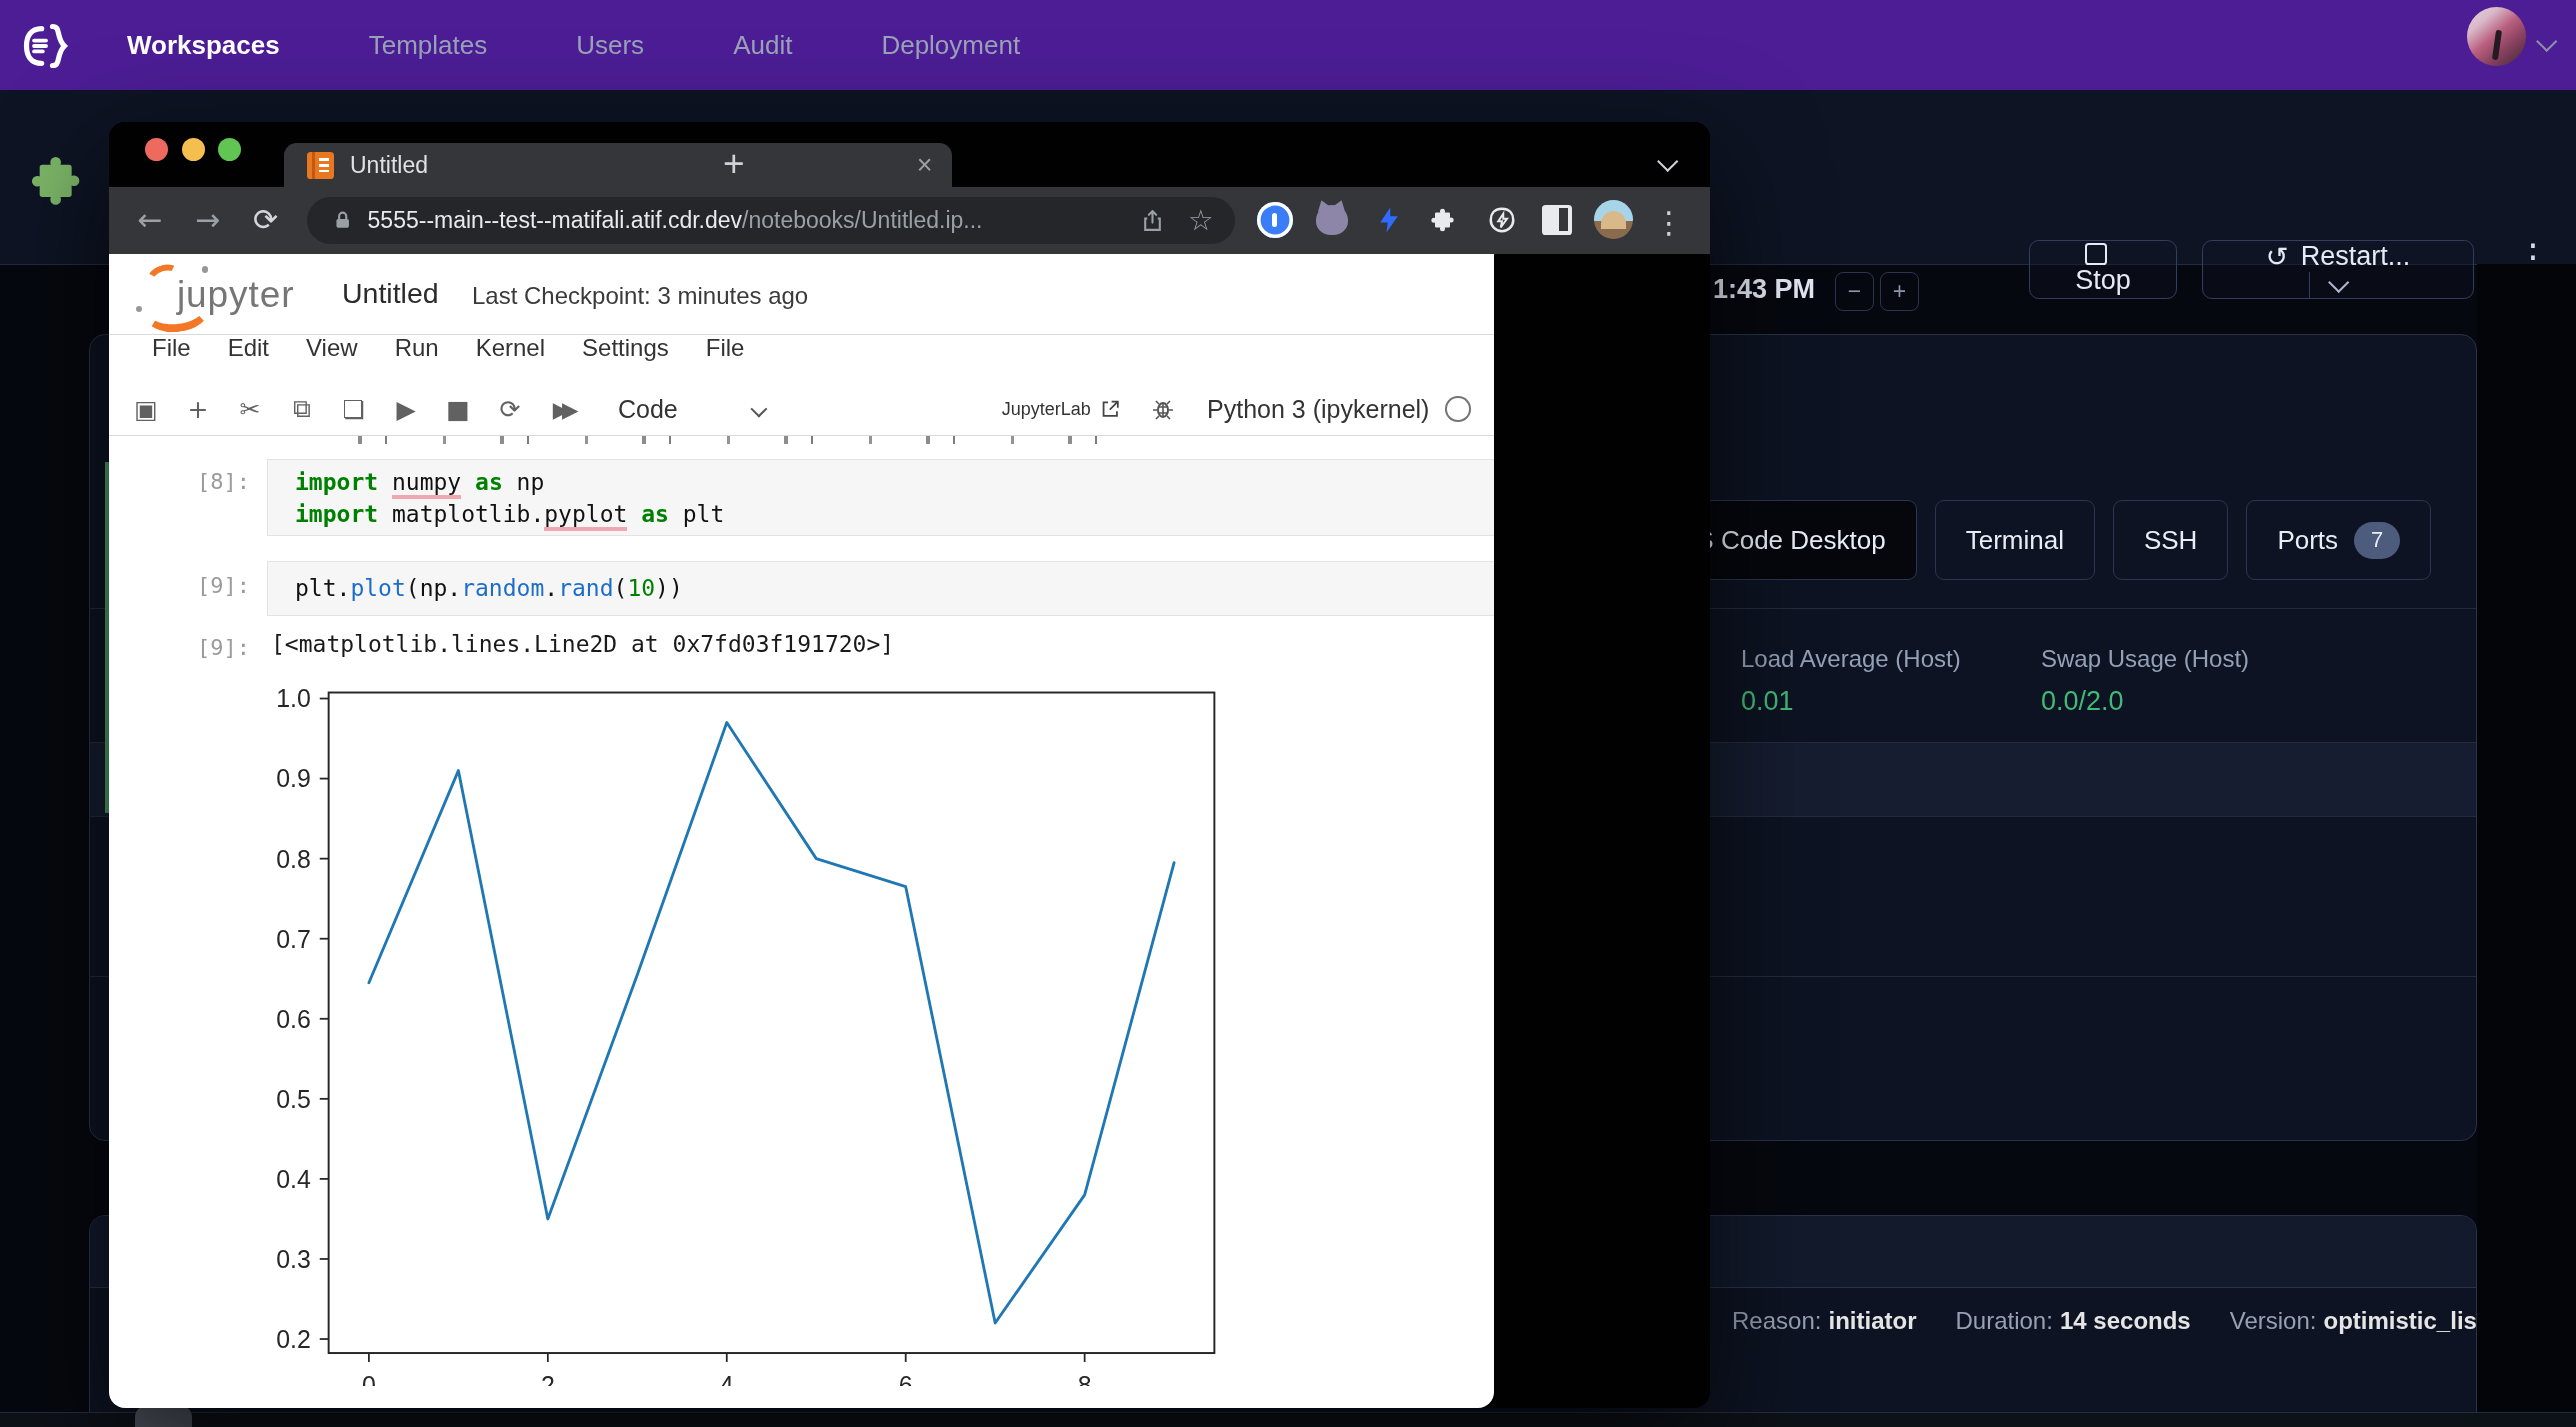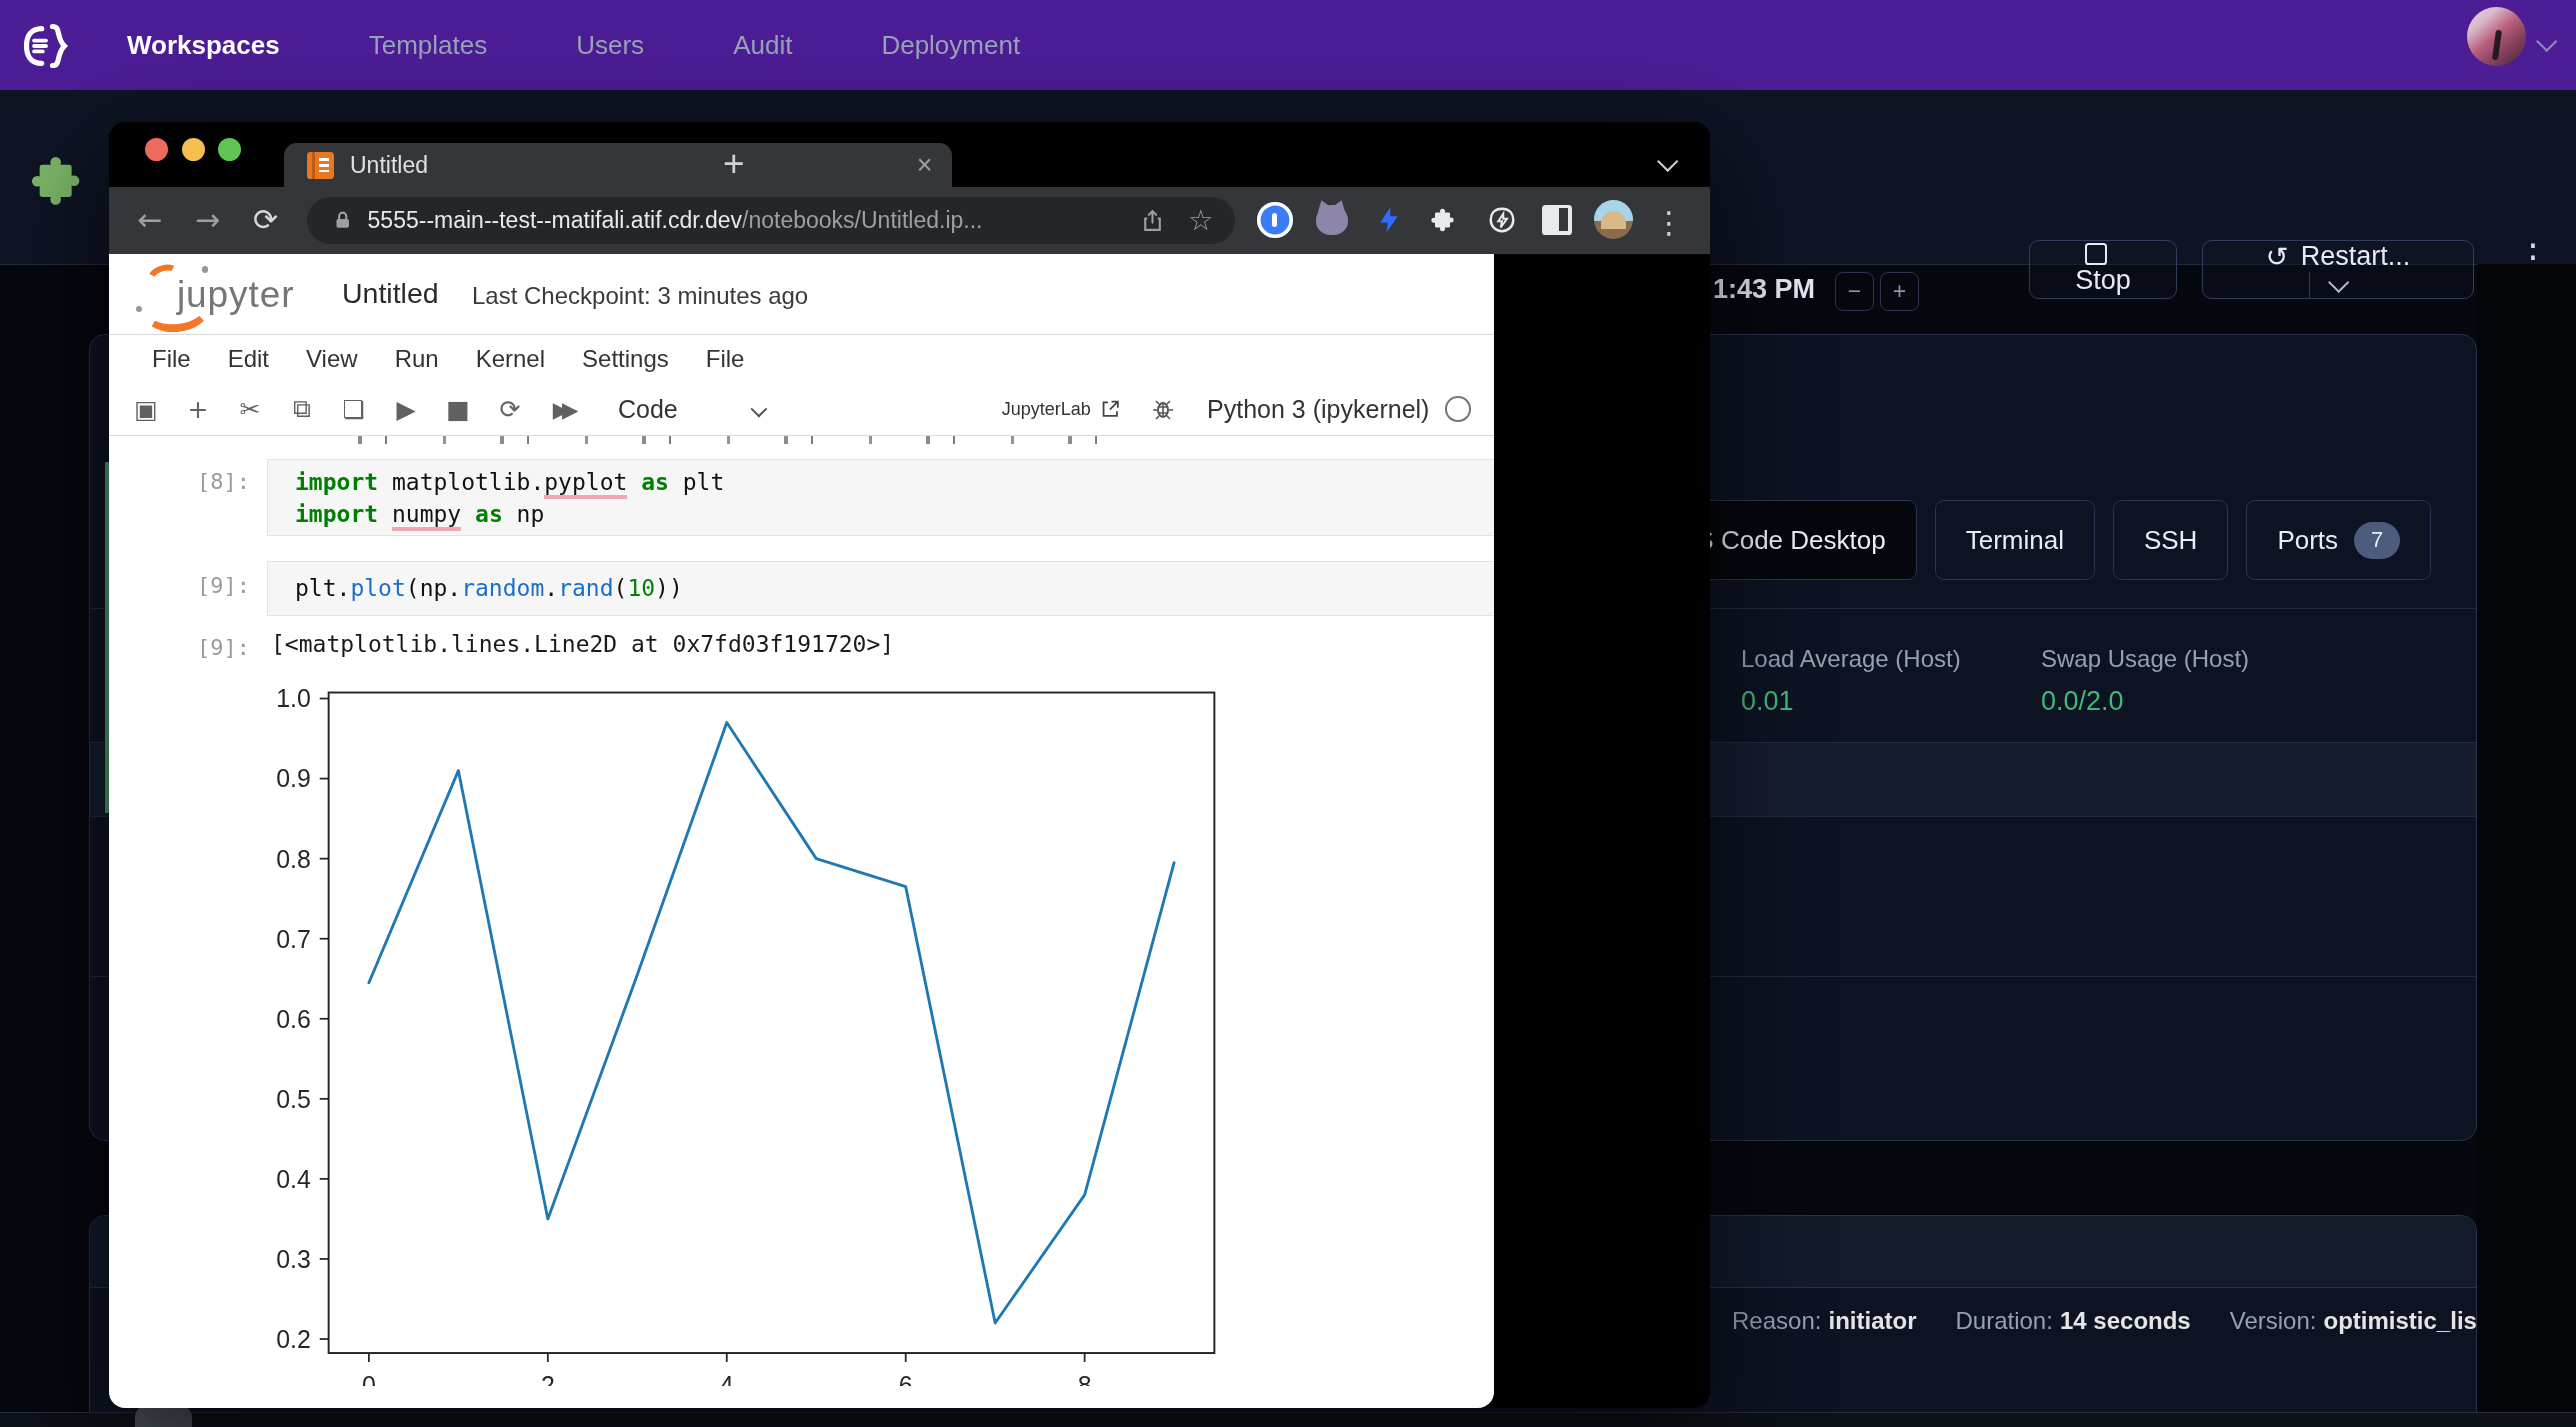--- a/index.html
+++ b/index.html
@@ -118,21 +118,21 @@
   #jlogo-text{position:absolute;left:46px;top:12.5px;font-size:37px;color:#767677;letter-spacing:0.9px;}
   .moon{position:absolute;border:6.2px solid transparent;border-radius:50%;}
   #moon-top{left:16px;top:3.6px;width:23px;height:14.2px;border-top-color:#f37726;transform:rotate(-18deg);}
   #moon-bottom{left:12.5px;top:30px;width:53px;height:27px;border-bottom-color:#f37726;border-bottom-width:8px;transform:rotate(-6deg);}
   .jdot{position:absolute;width:6.2px;height:6.2px;border-radius:50%;background:#989798;}
   #jdot1{left:71px;top:5.3px;}
   #jdot2{left:5.3px;top:45px;}
   #jtitle{position:absolute;left:233px;top:23px;font-size:28.5px;color:#2b2b2b;}
   #jcheckpoint{position:absolute;left:363px;top:28px;font-size:24px;color:#3a3a3a;}
   #python-logo{position:absolute;left:1531px;top:9.8px;width:53px;height:55px;}
-  #jmenu{position:absolute;left:43px;top:80px;width:1424px;height:49px;display:flex;align-items:center;gap:37px;}
+  #jmenu{position:absolute;left:43px;top:80px;width:1424px;height:49px;display:flex;gap:37px;}
   .jmenu-item{font-size:24px;color:#333;cursor:pointer;}
   #trusted-btn{position:absolute;left:1493px;top:85px;border:1.8px solid #bdbdbd;border-radius:2.7px;color:#333;font-size:23px;
     padding:4.5px 12.5px;cursor:pointer;background:#fff;}
   #jtoolbar{position:absolute;left:0;top:129px;width:100%;height:52px;border-bottom:0.9px solid #d9d9d9;display:flex;align-items:center;}
   .jicon{font-family:"DejaVu Sans",sans-serif;font-size:25px;color:#616161;margin-left:22px;cursor:pointer;min-width:30px;text-align:center;}
   .jicon.small{font-size:21.4px;}
   #celltype-select{display:flex;align-items:center;margin-left:41px;cursor:pointer;}
   #celltype-label{font-size:25px;color:#333;}
   #celltype-chevron{margin-left:75px;width:9.8px;height:9.8px;border-right:2.2px solid #555;border-bottom:2.2px solid #555;transform:rotate(45deg);}
   #jtoolbar-right{position:absolute;right:10.7px;top:0;height:52px;display:flex;align-items:center;}
@@ -375,22 +375,22 @@
           </svg>
           <span id="kernel-name">Python 3 (ipykernel)</span>
           <span id="kernel-status"></span>
         </span>
       </div>
 
       <div id="clipped-remnant"></div>
 
       <span id="prompt8" class="prompt">[8]:</span>
       <div id="cell8" class="codecell">
+          <div class="codeline"><span class="tok-kw">import</span><span> </span><span class=" tok-u">numpy</span><span> </span><span class="tok-kw">as</span><span> np</span></div>
           <div class="codeline"><span class="tok-kw">import</span><span> matplotlib.</span><span class=" tok-u">pyplot</span><span> </span><span class="tok-kw">as</span><span> plt</span></div>
-          <div class="codeline"><span class="tok-kw">import</span><span> </span><span class=" tok-u">numpy</span><span> </span><span class="tok-kw">as</span><span> np</span></div>
         </div>
       <span id="collab-badge" style="background: rgb(191, 43, 54);">3</span>
 
       <span id="prompt9" class="prompt">[9]:</span>
       <div id="cell9" class="codecell">
           <div class="codeline"><span>plt.</span><span class="tok-fn">plot</span><span>(np.</span><span class="tok-fn">random</span><span>.</span><span class="tok-fn">rand</span><span>(</span><span class="tok-num">10</span><span>))</span></div>
         </div>
 
       <span id="out-prompt" class="prompt">[9]:</span>
       <span id="out-text">[&lt;matplotlib.lines.Line2D at 0x7fd03f191720&gt;]</span>

